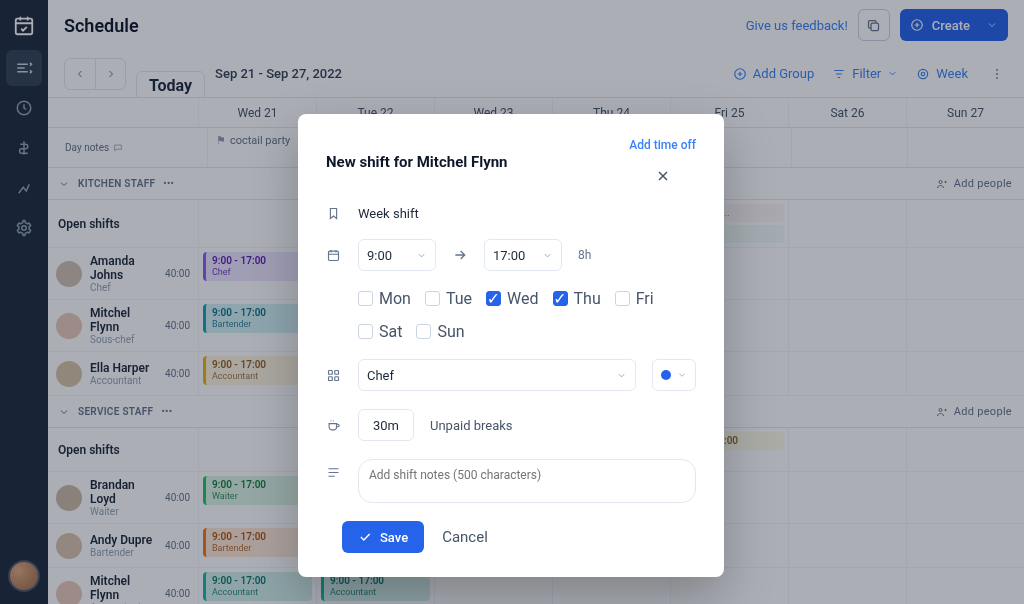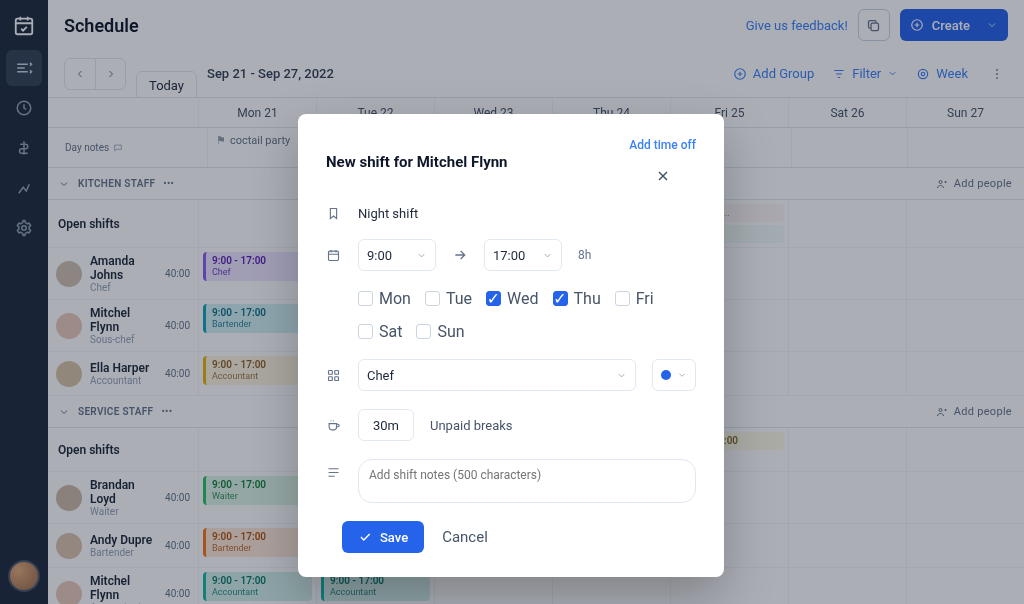--- a/index.html
+++ b/index.html
@@ -20,21 +20,21 @@
   .top-right { margin-left: auto; display: flex; align-items: center; gap: 10px; }
   .feedback { color: #3b82f6; font-size: 13px; cursor: pointer; }
   .icon-btn { width: 32px; height: 32px; border: 1px solid #cbd5e1; border-radius: 6px; display:flex; align-items:center; justify-content:center; color:#64748b; cursor:pointer; }
   .create-btn { background: #2563eb; color: #fff; border-radius: 6px; height: 32px; display: flex; align-items: center; padding: 0 10px; gap: 8px; font-weight: 500; font-size: 13px; cursor:pointer; }
   .create-btn .chev { margin-left: 8px; opacity:.8;}
 
   .toolbar { height: 48px; display: flex; align-items: center; padding: 0 16px; gap: 10px; border-bottom: 1px solid #e2e8f0; }
   .nav-arrows { display: flex; border: 1px solid #e2e8f0; border-radius: 6px; overflow:hidden;}
   .nav-arrow { width: 30px; height: 30px; display:flex; align-items:center; justify-content:center; color:#64748b; cursor:pointer;}
   .nav-arrow + .nav-arrow { border-left:1px solid #e2e8f0; }
-  .today-btn { height: 30px; padding: 0 12px; border:1px solid #e2e8f0; border-radius:6px; font-weight:400; display:flex; align-items:center; cursor:pointer; font-size:13px;margin-top:24px;}
+  .today-btn { height: 30px; padding: 0 12px; border:1px solid #e2e8f0; border-radius:6px; font-weight:700; display:flex; align-items:center; cursor:pointer; font-size:16px;margin-top:24px;}
   .range { font-size: 13px; font-weight:500; color:#334155;}
   .toolbar-right { margin-left:auto; display:flex; gap:18px; align-items:center; color:#3b82f6; font-size:13px;}
   .tb-item { display:flex; align-items:center; gap:6px; cursor:pointer;}
   .tb-dots { cursor:pointer; color:#64748b; padding:0 4px;}
 
   
   .grid-wrapper { flex:1; overflow:auto; position:relative;}
   .grid-header { display:grid; grid-template-columns: 150px repeat(7, 1fr); height:30px; border-bottom:1px solid #e2e8f0; font-size:12px; color:#475569; background:#fff;}
   .grid-header > div { display:flex; align-items:center; justify-content:center; border-left:1px solid #f1f5f9;}
   .grid-header > div:first-child { border-left:none;}
@@ -214,21 +214,21 @@
             <circle cx="12" cy="12" r="1.6"></circle>
             <circle cx="12" cy="19" r="1.6"></circle>
           </svg>
       </div>
     </div>
   </div>
 
   <div class="grid-wrapper">
     <div class="grid-header">
       <div></div>
-      <div>Mon 21</div>
+      <div>Wed 21</div>
       <div>Tue 22</div>
       <div>Wed 23</div>
       <div>Thu 24</div>
       <div>Fri 25</div>
       <div>Sat 26</div>
       <div>Sun 27</div>
     </div>
 
     <div class="daynotes-row">
       <div>
@@ -474,21 +474,21 @@
       </span>
     </div>
   </div>
 
   <div class="mrow">
     <span class="micon">
       <svg width="15" height="15" viewBox="0 0 24 24" fill="none" stroke="currentColor" stroke-width="1.8">
           <path d="M7 4h10v16l-5-4-5 4z"></path>
         </svg>
     </span>
-    <span class="field-text">Night shift</span>
+    <span class="field-text">Week shift</span>
   </div>
 
   <div class="mrow">
     <span class="micon">
       <svg width="15" height="15" viewBox="0 0 24 24" fill="none" stroke="currentColor" stroke-width="1.8">
           <rect x="4" y="5" width="16" height="15" rx="2"></rect>
           <path d="M8 3v4M16 3v4M4 10h16"></path>
         </svg>
     </span>
     <div class="sel" style="width:78px">

